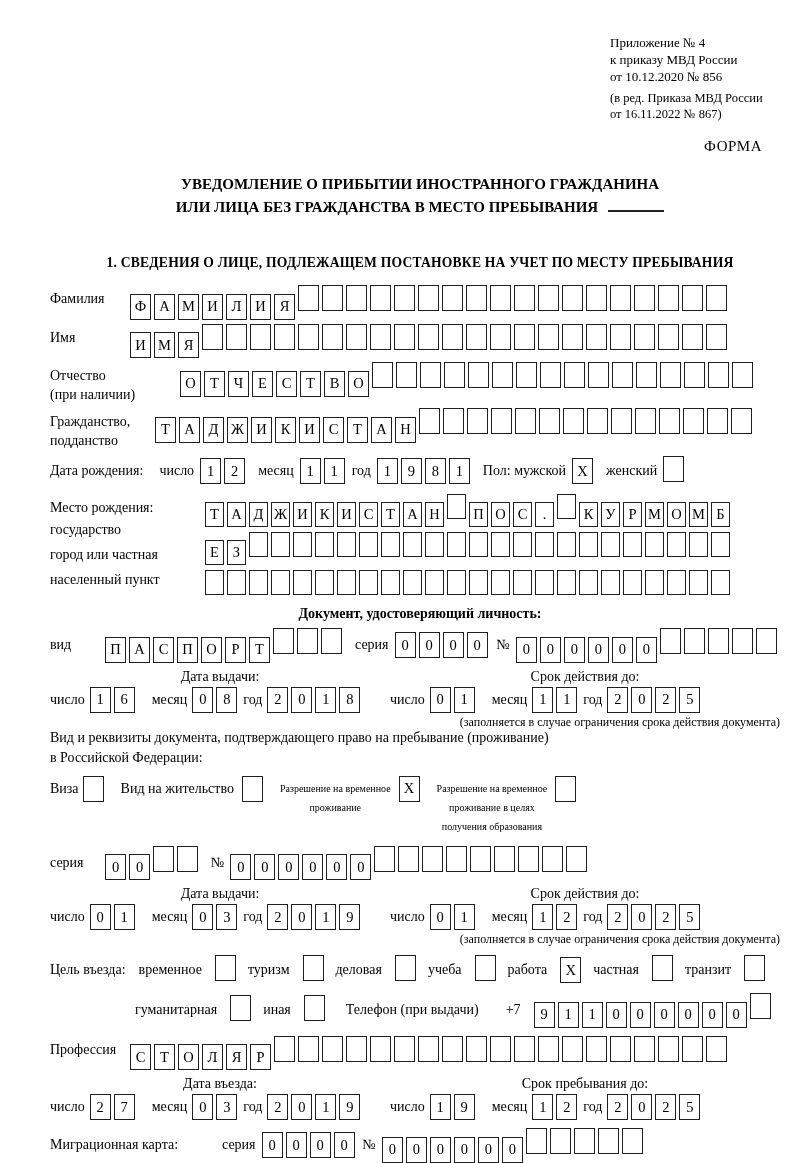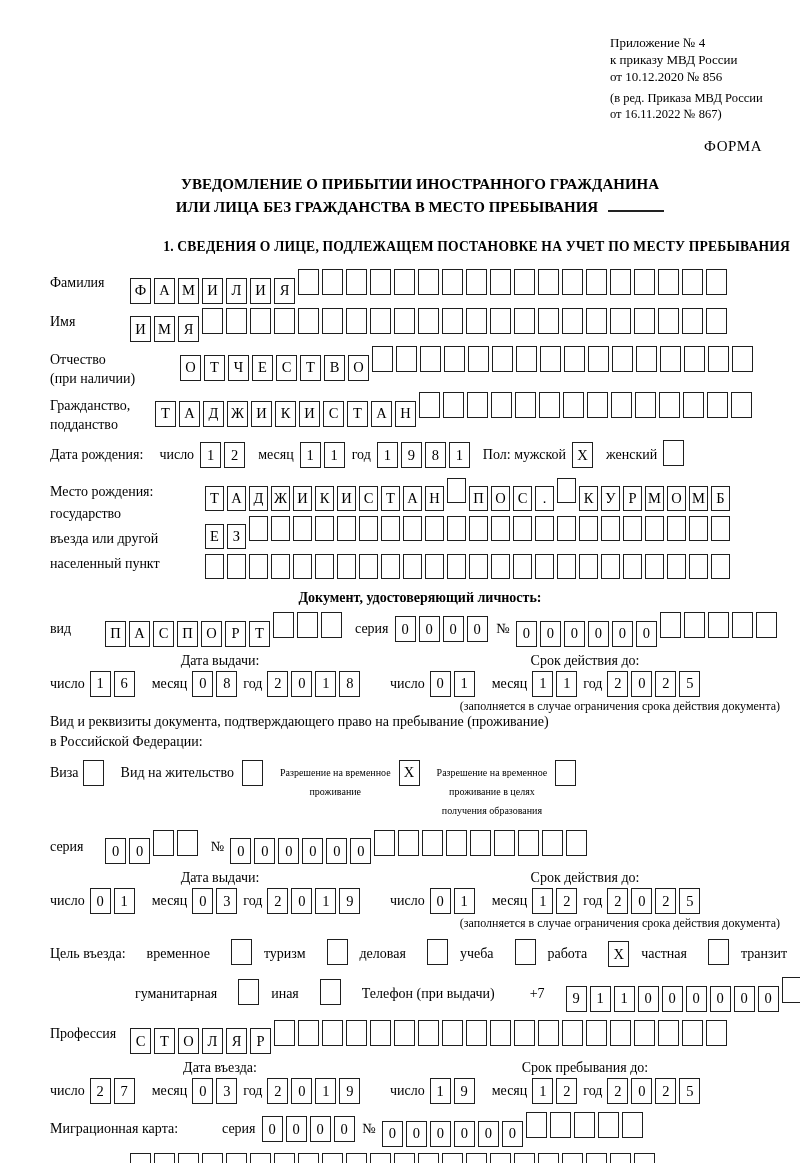--- a/index.html
+++ b/index.html
@@ -7,21 +7,21 @@
     font-family:"Liberation Serif","DejaVu Serif",serif;font-size:14px;overflow:hidden}
   .page{padding:34px 10px 0 50px;width:800px}
 
   
   .appendix{width:190px;margin-left:560px;font-size:13px;line-height:17px}
   .edition{width:200px;margin-left:560px;font-size:12.5px;line-height:16px;margin-top:5px}
   .forma{font-weight:normal;font-size:15px;text-align:right;margin:16px 28px 0 0;letter-spacing:.5px}
 
   .title{margin-top:18px;text-align:center;font-weight:bold;font-size:15px;line-height:23px}
   .title-underline{display:inline-block;width:56px;border-bottom:2px solid #222;margin-left:10px;height:12px}
-  .sect-heading{margin-top:20px;font-weight:bold;font-size:13.6px;text-align:right;letter-spacing:.2px}
+  .sect-heading{margin-top:36px;font-weight:bold;font-size:13.6px;text-align:center;letter-spacing:.2px}
 
   
   .frow{display:flex;align-items:flex-start;margin-top:4px}
   .flabel{font-size:14px;line-height:19px;padding-top:4px;flex:none}
   .w80{width:80px}.w105{width:105px}.w130{width:130px}.w155{width:155px}
   .cells{white-space:nowrap;flex:none}
   .cell{display:inline-flex;align-items:center;justify-content:center;
     width:21px;height:26px;border:1.5px solid #1f1f1f;margin-right:3px;
     font-size:14.5px;background:#fff}
   .tight .cell{width:19px;height:25px;margin-right:3px}
@@ -44,21 +44,21 @@
   .dateline .lbl.sp{margin-left:14px}
   .datenote{font-size:12px;text-align:right;margin-top:2px;white-space:nowrap}
 
   
   .optrow{display:flex;align-items:flex-start;margin-top:8px}
   .optlabel{font-size:14px;line-height:19px;padding-top:5px}
   .optmulti{font-size:10px;line-height:19px;text-align:center;padding-top:5px}
   .optbox{margin:0 14px 0 8px;padding-top:2px}
 
   .purpose-row{display:flex;align-items:center;margin-top:8px}
-  .purpose-row .lbl{padding-right:21px;flex:none}
+  .purpose-row .lbl{padding-right:13px;flex:none}
   .purpose-row .gap{margin-left:9px}
 
   .legal-label{width:80px;font-size:14px;line-height:19.5px;padding-top:4px}
 </style>
 </head>
 <body>
 
 <div class="page">
 
   <div class="appendix">
@@ -118,21 +118,21 @@
     <span class="lbl sp">Пол: мужской</span>
     <span class="cells"><span class="cell">X</span></span>
     <span class="lbl sp">женский</span>
     <span class="cells"><span class="cell"></span></span>
   </div>
 
   <div class="frow" style="margin-top:8px">
     <span class="flabel w155">
       <span style="display:block">Место рождения:</span>
       <span style="display:block;line-height:25px">государство</span>
-      <span style="display:block;line-height:25px">въезда или другой</span>
+      <span style="display:block;line-height:25px">город или частная</span>
       <span style="display:block;line-height:25px">населенный пункт</span>
     </span>
     <span class="rowgap tight">
       <span class="cells"><span class="cell">Т</span><span class="cell">А</span><span class="cell">Д</span><span class="cell">Ж</span><span class="cell">И</span><span class="cell">К</span><span class="cell">И</span><span class="cell">С</span><span class="cell">Т</span><span class="cell">А</span><span class="cell">Н</span><span class="cell"></span><span class="cell">П</span><span class="cell">О</span><span class="cell">С</span><span class="cell">.</span><span class="cell"></span><span class="cell">К</span><span class="cell">У</span><span class="cell">Р</span><span class="cell">М</span><span class="cell">О</span><span class="cell">М</span><span class="cell">Б</span></span>
       <span class="cells"><span class="cell">Е</span><span class="cell">З</span><span class="cell"></span><span class="cell"></span><span class="cell"></span><span class="cell"></span><span class="cell"></span><span class="cell"></span><span class="cell"></span><span class="cell"></span><span class="cell"></span><span class="cell"></span><span class="cell"></span><span class="cell"></span><span class="cell"></span><span class="cell"></span><span class="cell"></span><span class="cell"></span><span class="cell"></span><span class="cell"></span><span class="cell"></span><span class="cell"></span><span class="cell"></span><span class="cell"></span></span>
       <span class="cells"><span class="cell"></span><span class="cell"></span><span class="cell"></span><span class="cell"></span><span class="cell"></span><span class="cell"></span><span class="cell"></span><span class="cell"></span><span class="cell"></span><span class="cell"></span><span class="cell"></span><span class="cell"></span><span class="cell"></span><span class="cell"></span><span class="cell"></span><span class="cell"></span><span class="cell"></span><span class="cell"></span><span class="cell"></span><span class="cell"></span><span class="cell"></span><span class="cell"></span><span class="cell"></span><span class="cell"></span></span>
     </span>
   </div>
 
   <div class="centered-bold" style="margin-top:2px">Документ, удостоверяющий личность:</div>

